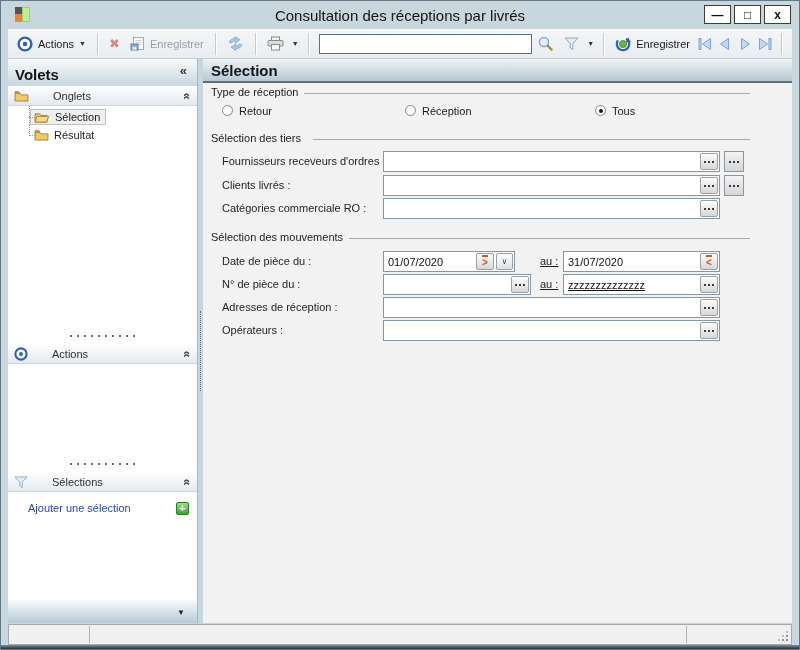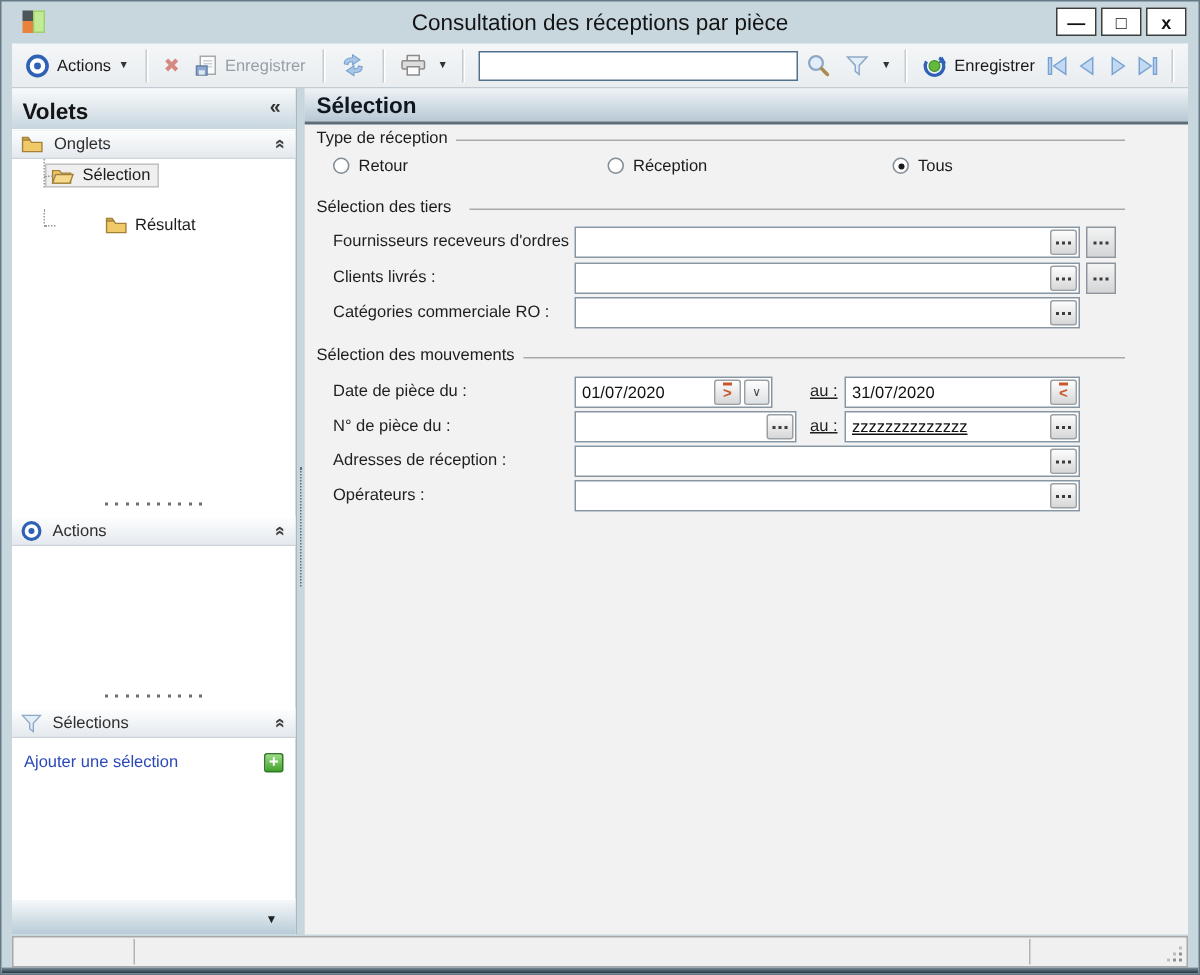--- a/index.html
+++ b/index.html
@@ -44,30 +44,30 @@
   .vdots{position:absolute;left:2px;top:252px;height:80px;width:0;border-left:1px dotted #5f707c;}
   
   .volhdr{position:absolute;left:0;right:0;top:0;height:31px;
           background:linear-gradient(#f8fafb,#c2d2dc);border-bottom:1px solid #9fb0ba;
           display:flex;align-items:center;}
   .volhdr b{font-size:15px;margin-left:7px;color:#141414;}
   .panecollapse{position:absolute;right:10px;top:4px;font-size:13px;font-weight:bold;color:#333;cursor:pointer;}
   .sechdr{position:absolute;left:0;right:0;height:20px;
           background:linear-gradient(#fdfefe,#e4e9ee);
           border-top:1px solid #fff;border-bottom:1px solid #cdd4da;
-          display:flex;align-items:center;gap:7px;padding:0 6px;cursor:pointer;}
+          display:flex;align-items:center;gap:24px;padding:0 6px;cursor:pointer;}
   .sechdr .lbl{flex:1;color:#2e2e2e;}
   .chevup{display:inline-block;transform:rotate(90deg);font-weight:bold;font-size:12px;color:#444;}
   .titem{position:absolute;left:0;right:0;height:17px;display:flex;align-items:center;cursor:pointer;}
   .titem .branch{position:relative;width:22px;height:100%;flex:0 0 auto;}
   .titem .branch i{position:absolute;left:21px;border-left:1px dotted #9a9a9a;display:block;}
   .titem .branch em{position:absolute;left:21px;top:50%;width:8px;border-top:1px dotted #9a9a9a;display:block;}
   .pill{display:flex;align-items:center;gap:5px;padding:1px 5px 1px 3px;border:1px solid transparent;}
   .pill.sel{background:#efefef;border-color:#c2c2c2;}
-  .addrow{position:absolute;left:0;right:0;height:18px;display:flex;align-items:center;padding:0 8px;}
+  .addrow{position:absolute;left:12px;right:0;height:18px;display:flex;align-items:center;padding:0 8px;}
   .addlink{color:#2b48b8;cursor:pointer;flex:1;}
   .plusbtn{width:13px;height:13px;border:1px solid #2e7a22;border-radius:2px;
            background:linear-gradient(#9add85,#44a02e);color:#fff;font-weight:bold;font-size:11px;
            line-height:11px;text-align:center;cursor:pointer;}
   .sbscroll{position:absolute;left:0;right:0;bottom:0;height:24px;
             background:linear-gradient(#f6f9fa,#b7cbd7);border-top:1px solid #fff;cursor:pointer;}
   .sbscroll span{position:absolute;right:12px;top:8px;font-size:8px;color:#222;}
   .hdots{position:absolute;left:50%;transform:translateX(-50%);width:66px;height:2px;
          background:repeating-linear-gradient(90deg,#6d6d6d 0 2px,transparent 2px 7px);cursor:row-resize;}
   
@@ -115,21 +115,21 @@
 <body>
 
 <div class="window">
 
   <div class="titlebar">
     <div class="appicon">
       <span class="ap1"></span>
         <span class="ap2"></span>
         <span class="ap3"></span>
     </div>
-    <div class="wtitle">Consultation des réceptions par pièce</div>
+    <div class="wtitle">Consultation des réceptions par livrés</div>
     <div class="wbtns">
       <div class="wbtn">—</div>
       <div class="wbtn">□</div>
       <div class="wbtn">x</div>
     </div>
   </div>
 
   <div class="framebody">
 
     <div class="toolbar">
@@ -265,21 +265,21 @@
           <span class="pill sel">
             <span>
               <svg width="16" height="12" viewBox="0 0 17 13">
                   <path d="M1 3 h5 l1.3 1.8 H14 V12 H1 z" fill="#f0c969" stroke="#a3813a"></path>
                   <path d="M3.2 5.8 h12.6 l-2.4 6.2 H1 z" fill="#f6d98c" stroke="#a3813a"></path>
                 </svg>
             </span>
             <span>Sélection</span>
           </span>
         </div>
-        <div class="titem" style="top:82px;gap:36px;">
+        <div class="titem" style="top:67px;">
           <span class="branch">
               <i style="top:-2px;height:10px;"></i>
               <em></em>
             </span>
           <span class="pill">
             <span>
               <svg width="15" height="12" viewBox="0 0 16 13">
                   <path d="M1 3.5 h5.2 l1.3 1.8 H15 V12 H1 z" fill="#f0c969" stroke="#a3813a"></path>
                   <path d="M1 3.5 V1.8 h4 l1.2 1.7 z" fill="#e3b44e" stroke="#a3813a"></path>
                 </svg>

